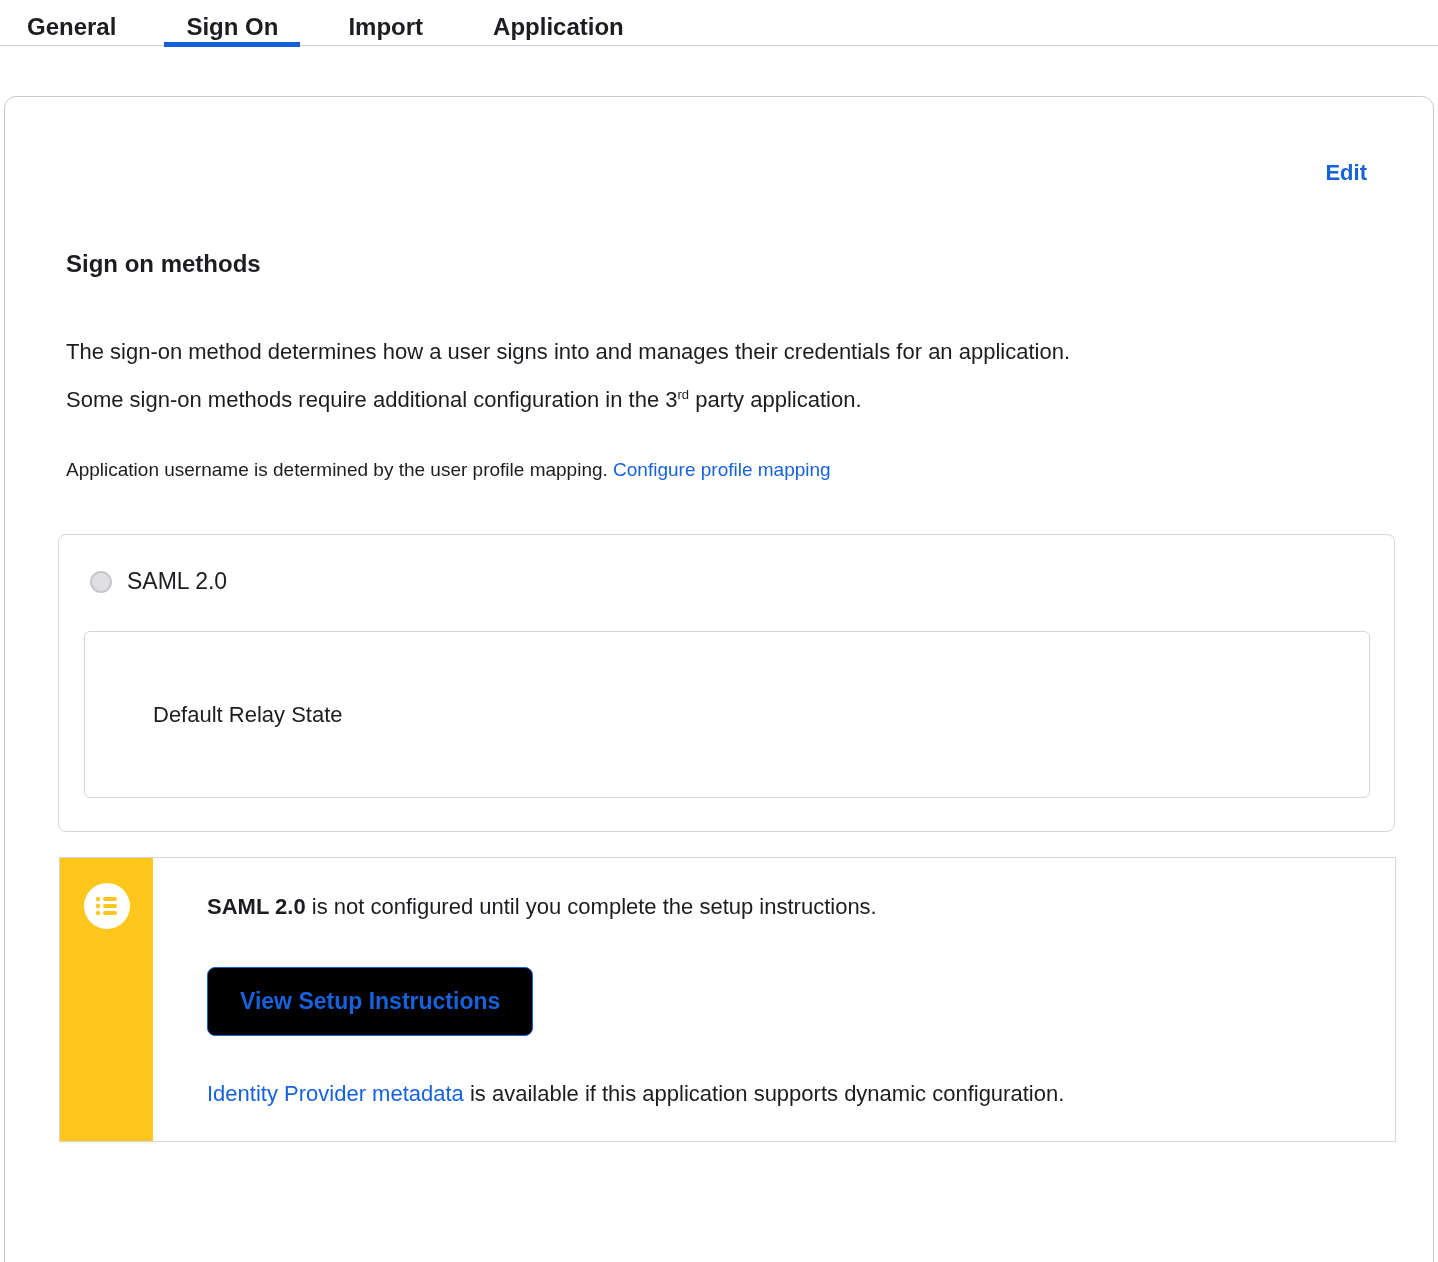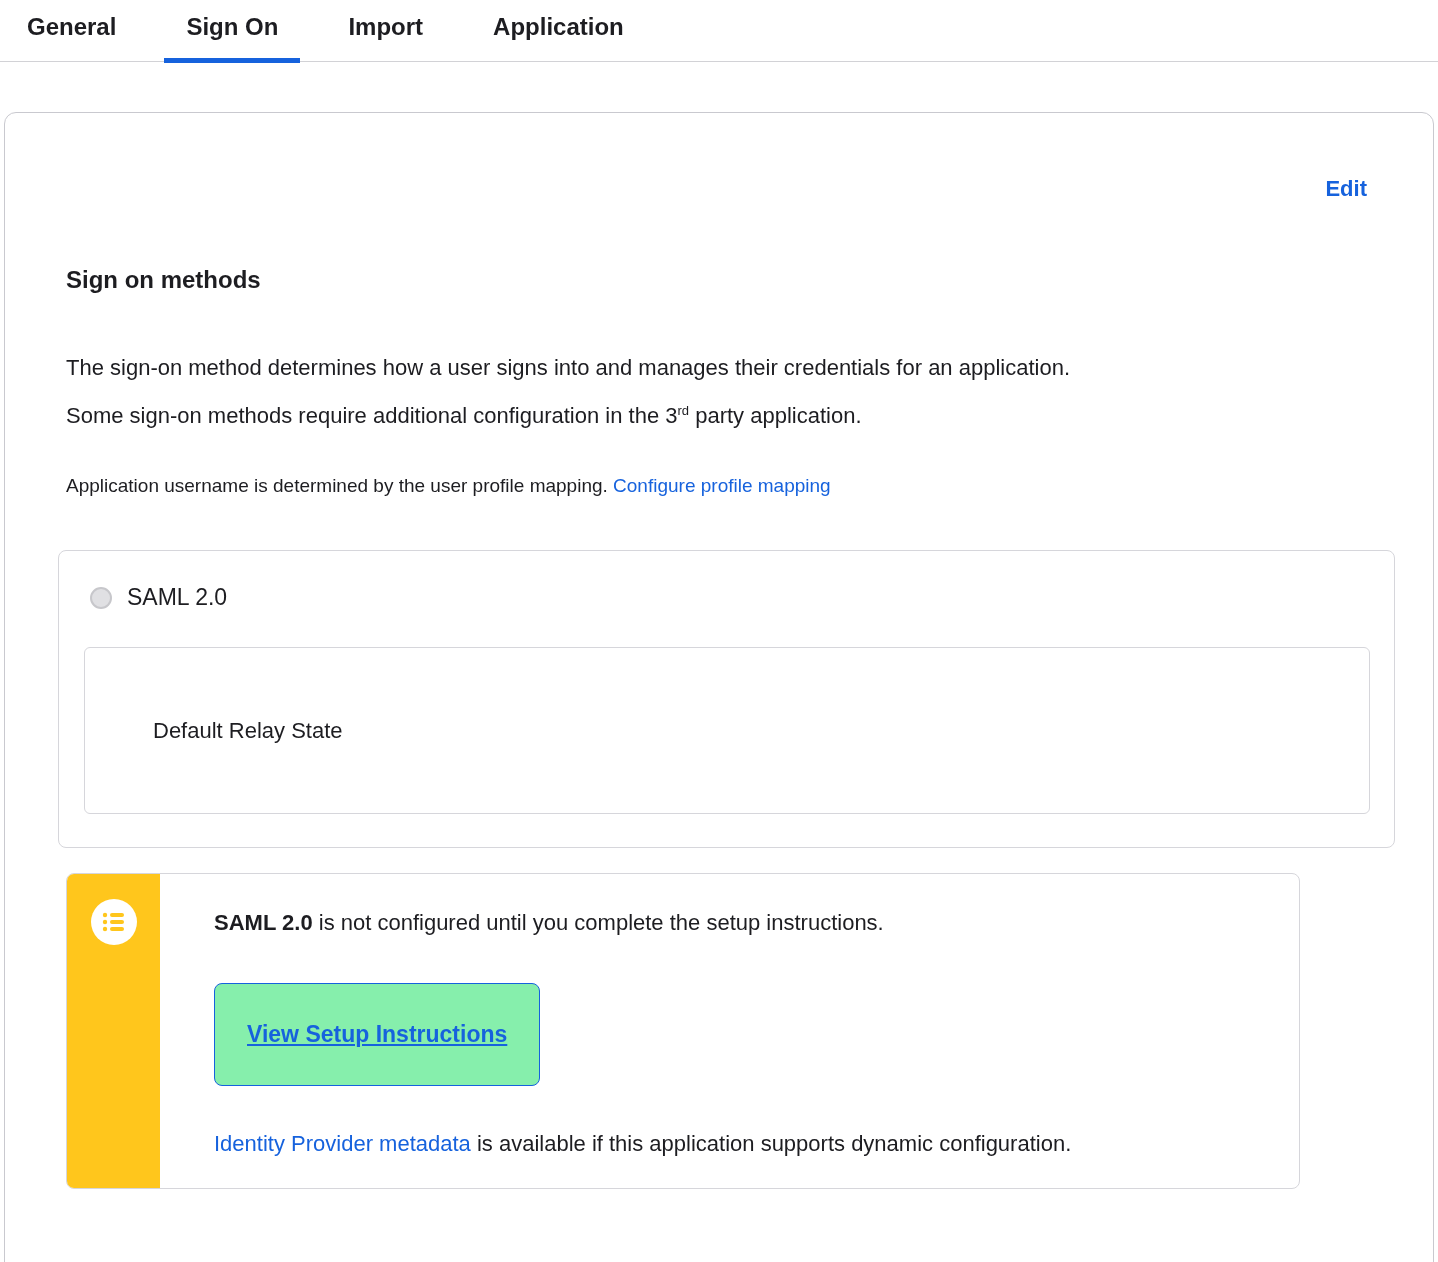--- a/index.html
+++ b/index.html
@@ -14,21 +14,21 @@
     width: 1438px;
     height: 1262px;
     overflow: hidden;
     position: relative;
   }
 
   
   .tabbar {
     display: flex;
     align-items: stretch;
-    height: 62px;
+    height: 46px;
     border-bottom: 1px solid #d2d2d6;
     padding-left: 5px;
   }
   .tab {
     font-size: 24px;
     font-weight: 700;
     padding: 13px 22px 0 22px;
     margin-right: 26px;
     position: relative;
     cursor: pointer;
@@ -128,25 +128,25 @@
     border-radius: 6px;
     display: flex;
     align-items: center;
     padding-left: 68px;
     font-size: 22px;
     background: #fff;
   }
 
   
   .callout {
-    margin: 25px 0 0 12px;
-    width: 1234px;
+    margin: 25px 0 0 5px;
+    width: 1337px;
     min-height: 285px;
     border: 1px solid #d6d6db;
-    border-radius: 8px;
+    border-radius: 0;
     display: flex;
     overflow: hidden;
     background: #fff;
   }
   .callout-stripe {
     flex: 0 0 93px;
     background: #ffc61c;
     position: relative;
   }
   .stripe-icon {
@@ -162,30 +162,29 @@
     justify-content: center;
   }
   .callout-content {
     padding: 35px 40px 30px 54px;
     font-size: 22px;
   }
   .callout-msg { line-height: 28px; }
   .setup-btn {
     margin-top: 46px;
     display: inline-block;
-    background: #86efac;
+    background: #000000;
     border: 1.5px solid #1662dd;
     border-radius: 8px;
     color: #1662dd;
     font-weight: 700;
     font-size: 23px;
     font-family: "Liberation Sans", sans-serif;
-    padding: 37px 32px;
-    cursor: pointer;
-    text-decoration: underline;
+    padding: 20px 32px;
+    cursor: pointer;
   }
   .metadata-line {
     margin-top: 44px;
     line-height: 28px;
   }
   .bold { font-weight: 700; }
 </style>
 </head>
 <body>
 

